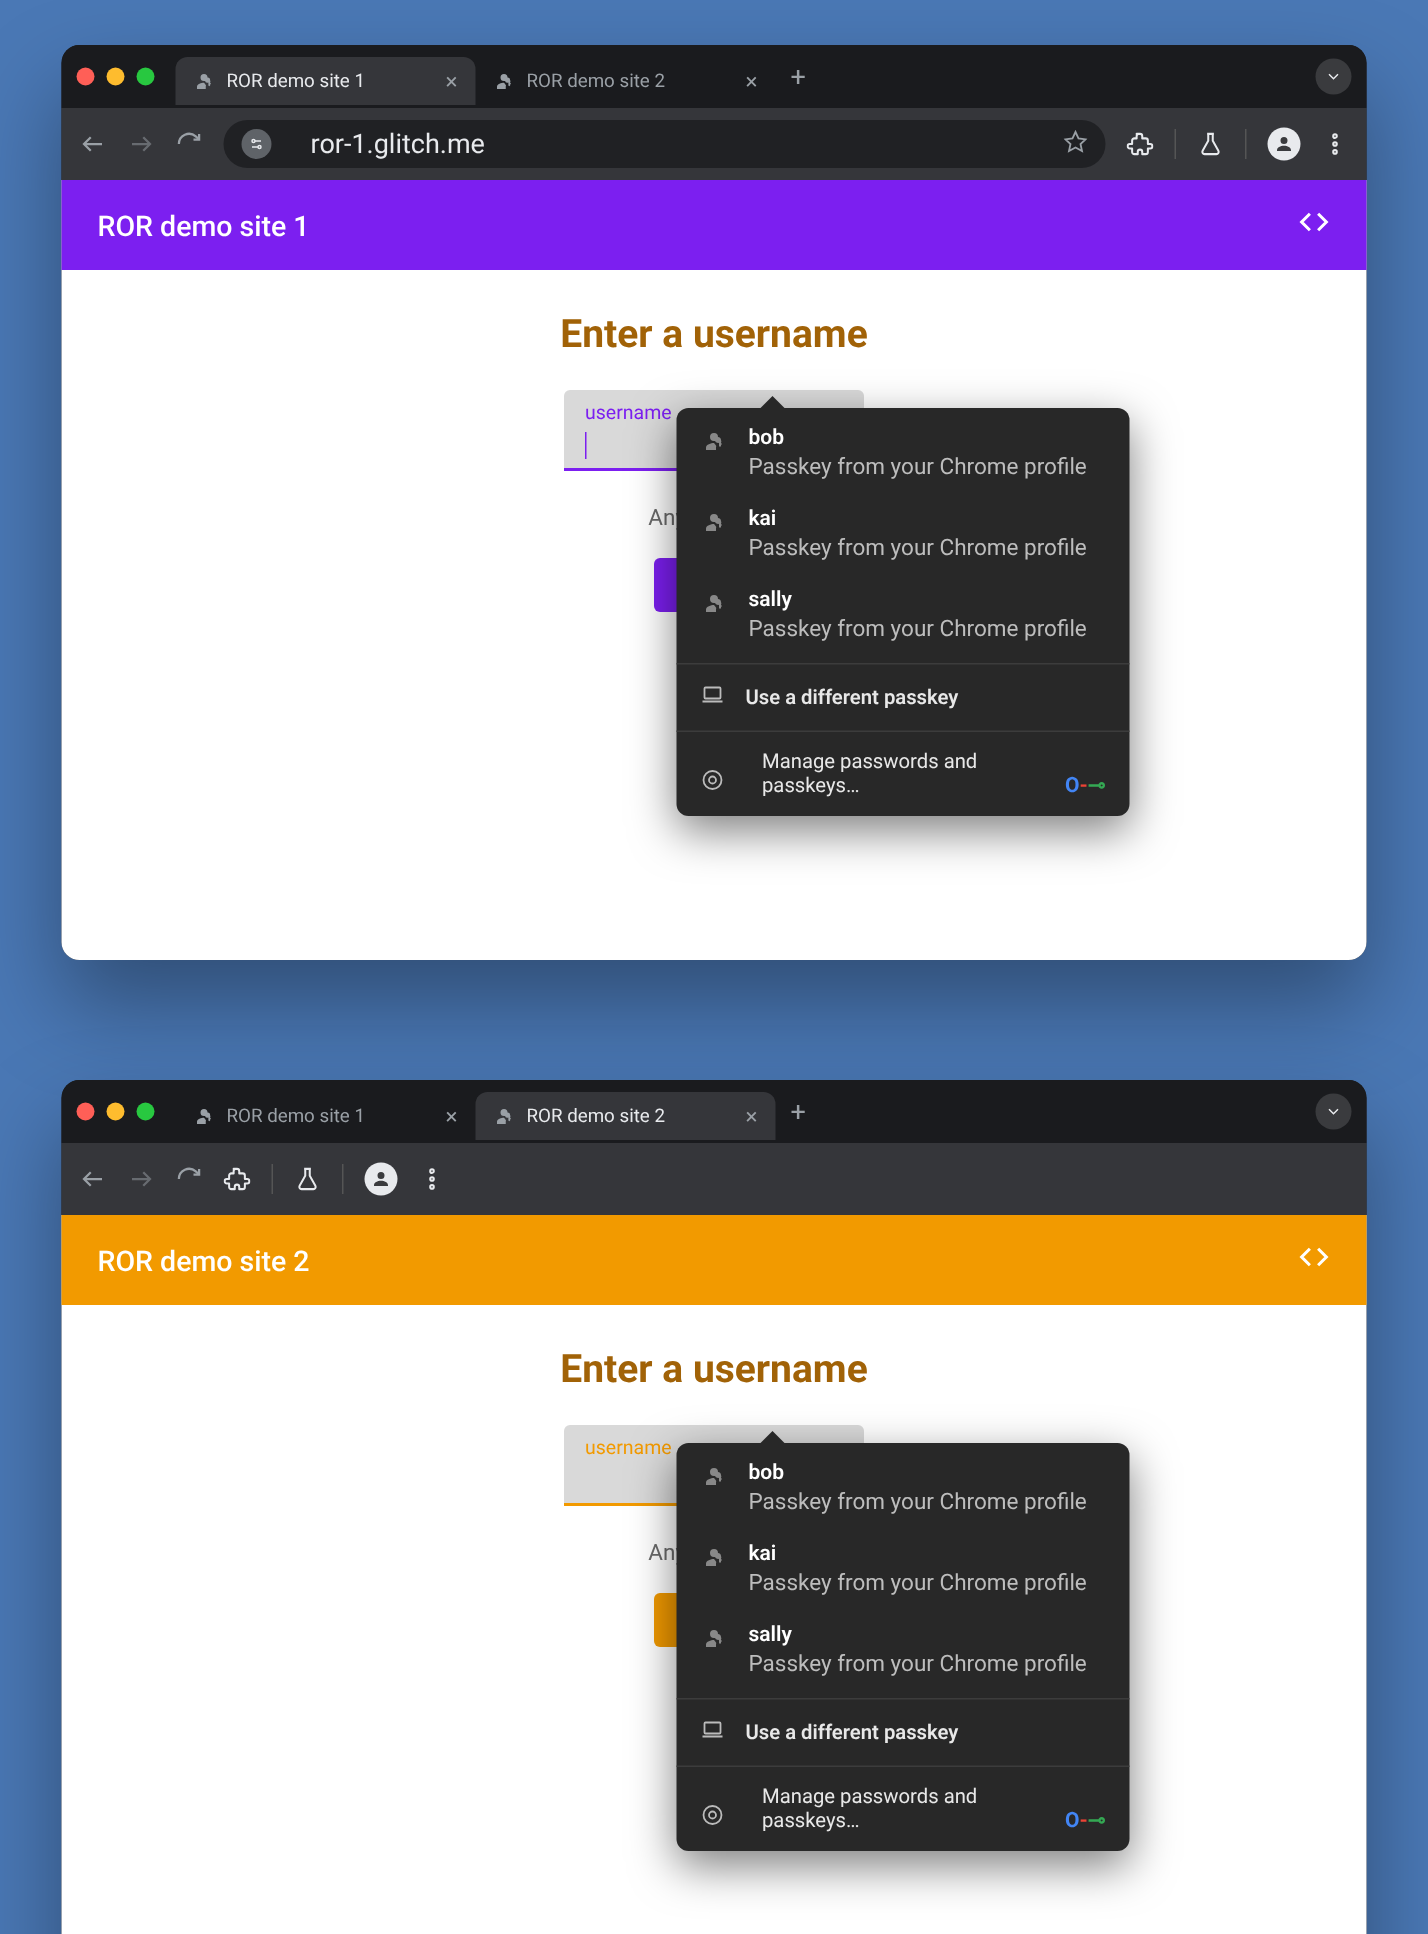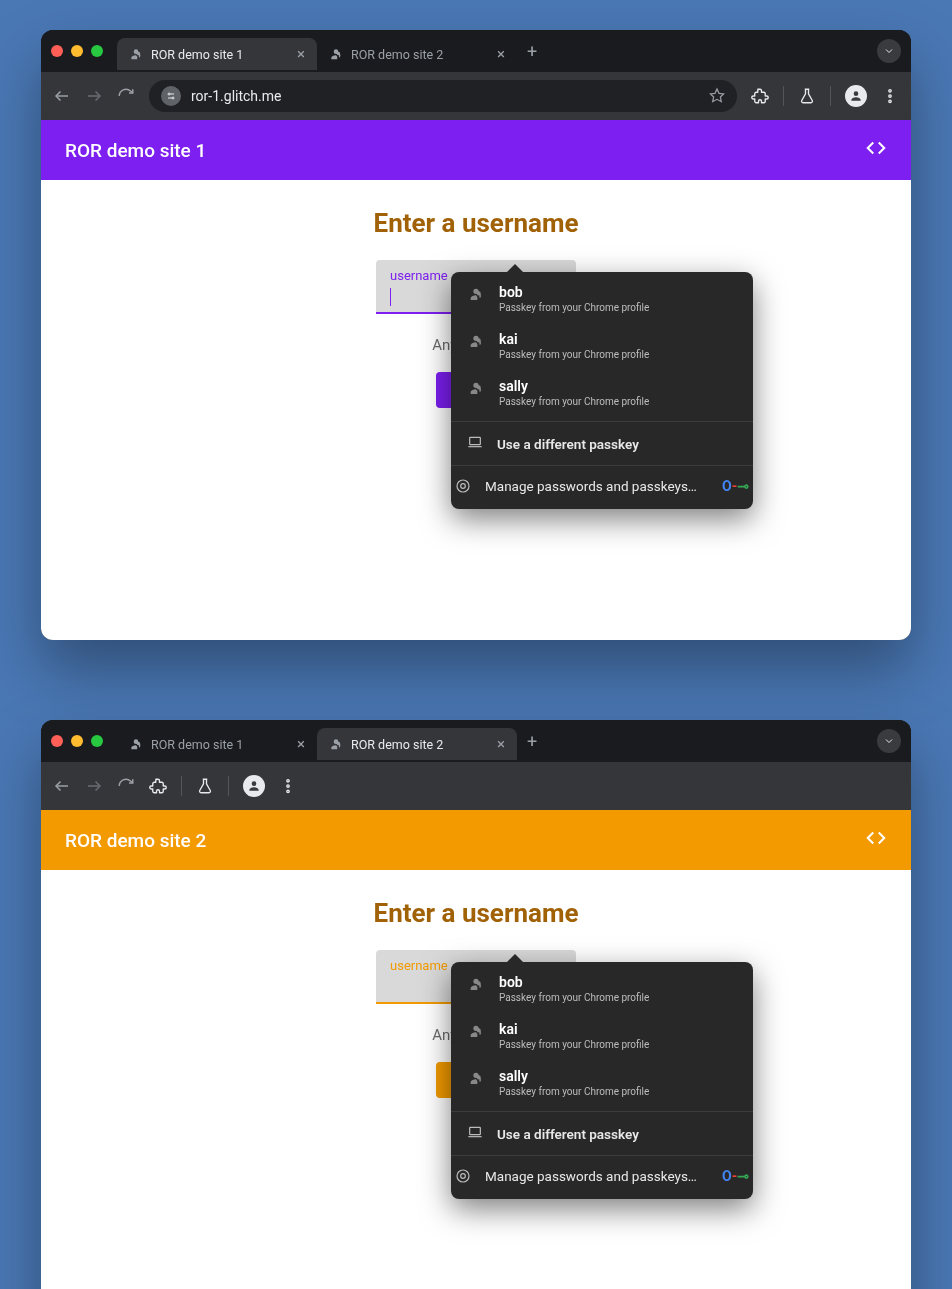--- a/index.html
+++ b/index.html
@@ -64,22 +64,22 @@
   .chev-btn svg{width:12px;height:12px;stroke:#e8eaed;fill:none;stroke-width:2;}
   
   .toolbar{
     display:flex;align-items:center;gap:14px;height:48px;padding:0 12px;
     background:var(--chrome-tab-active);
   }
   .nav-icn{ color:var(--chrome-text-dim); display:flex;}
   .nav-icn svg{width:18px;height:18px;stroke:currentColor;fill:none;stroke-width:2;}
   .omnibox{
     flex:1; display:flex; align-items:center; height:32px;
-    background:var(--chrome-dark); border-radius:16px; padding:0 12px; gap:10px;
-    color:var(--chrome-text); font-size:14px;
+    background:var(--chrome-dark); border-radius:16px; padding:0 12px; gap:26px;
+    color:var(--chrome-text); font-size:18px;
   }
   .omnibox .site-chip{
     width:20px;height:20px;border-radius:10px;background:#5f6368;
     display:flex;align-items:center;justify-content:center;font-size:10px;color:#e8eaed;
   }
   .omnibox .star{margin-left:auto;color:var(--chrome-text-dim);}
   .tool-icn{ color:var(--chrome-text); display:flex;}
   .tool-icn svg{width:18px;height:18px;stroke:currentColor;fill:none;stroke-width:1.8;}
   .divider{width:1px;height:20px;background:#555;}
   .avatar{width:22px;height:22px;border-radius:50%;background:#e8eaed;
@@ -134,28 +134,28 @@
     border:8px solid transparent; border-bottom-color:var(--popup-bg);
     border-top:none;
   }
   .popup-row{
     display:flex; align-items:flex-start; gap:14px; padding:12px 16px 10px;
   }
   .popup-row + .popup-row{ padding-top:8px;}
   .pk-icn{width:18px;flex:none;display:flex;justify-content:center;padding-top:2px;}
   .pk-icn svg{width:16px;height:16px;fill:#888;}
   .pk-body .name{font-weight:600;color:#fff;font-size:14px;}
-  .pk-body .sub{color:var(--popup-sub);font-size:10px;margin-top:2px;}
+  .pk-body .sub{color:var(--popup-sub);font-size:15px;margin-top:2px;}
   .popup-sep{height:1px;background:var(--popup-border);margin:4px 0 0;}
   .popup-action{
     display:flex;align-items:center;gap:14px;padding:12px 16px;
     font-weight:600;font-size:13.5px;
   }
   .popup-footer{
-    display:flex;align-items:flex-start;gap:14px;padding:12px 4px;
+    display:flex;align-items:flex-end;gap:25px;padding:12px 16px;
     border-top:1px solid var(--popup-border);font-size:13.5px;
   }
   .key-glyph{
     display:inline-flex;align-items:center;font-weight:700;font-size:14px;
   }
   .key-glyph .o{color:#4285f4;} .key-glyph .dash{color:#ea4335;}
   .key-glyph .k{color:#34a853;}
   .laptop-icn svg,.chrome-icn svg{width:16px;height:16px;}
 </style>
 </head>

